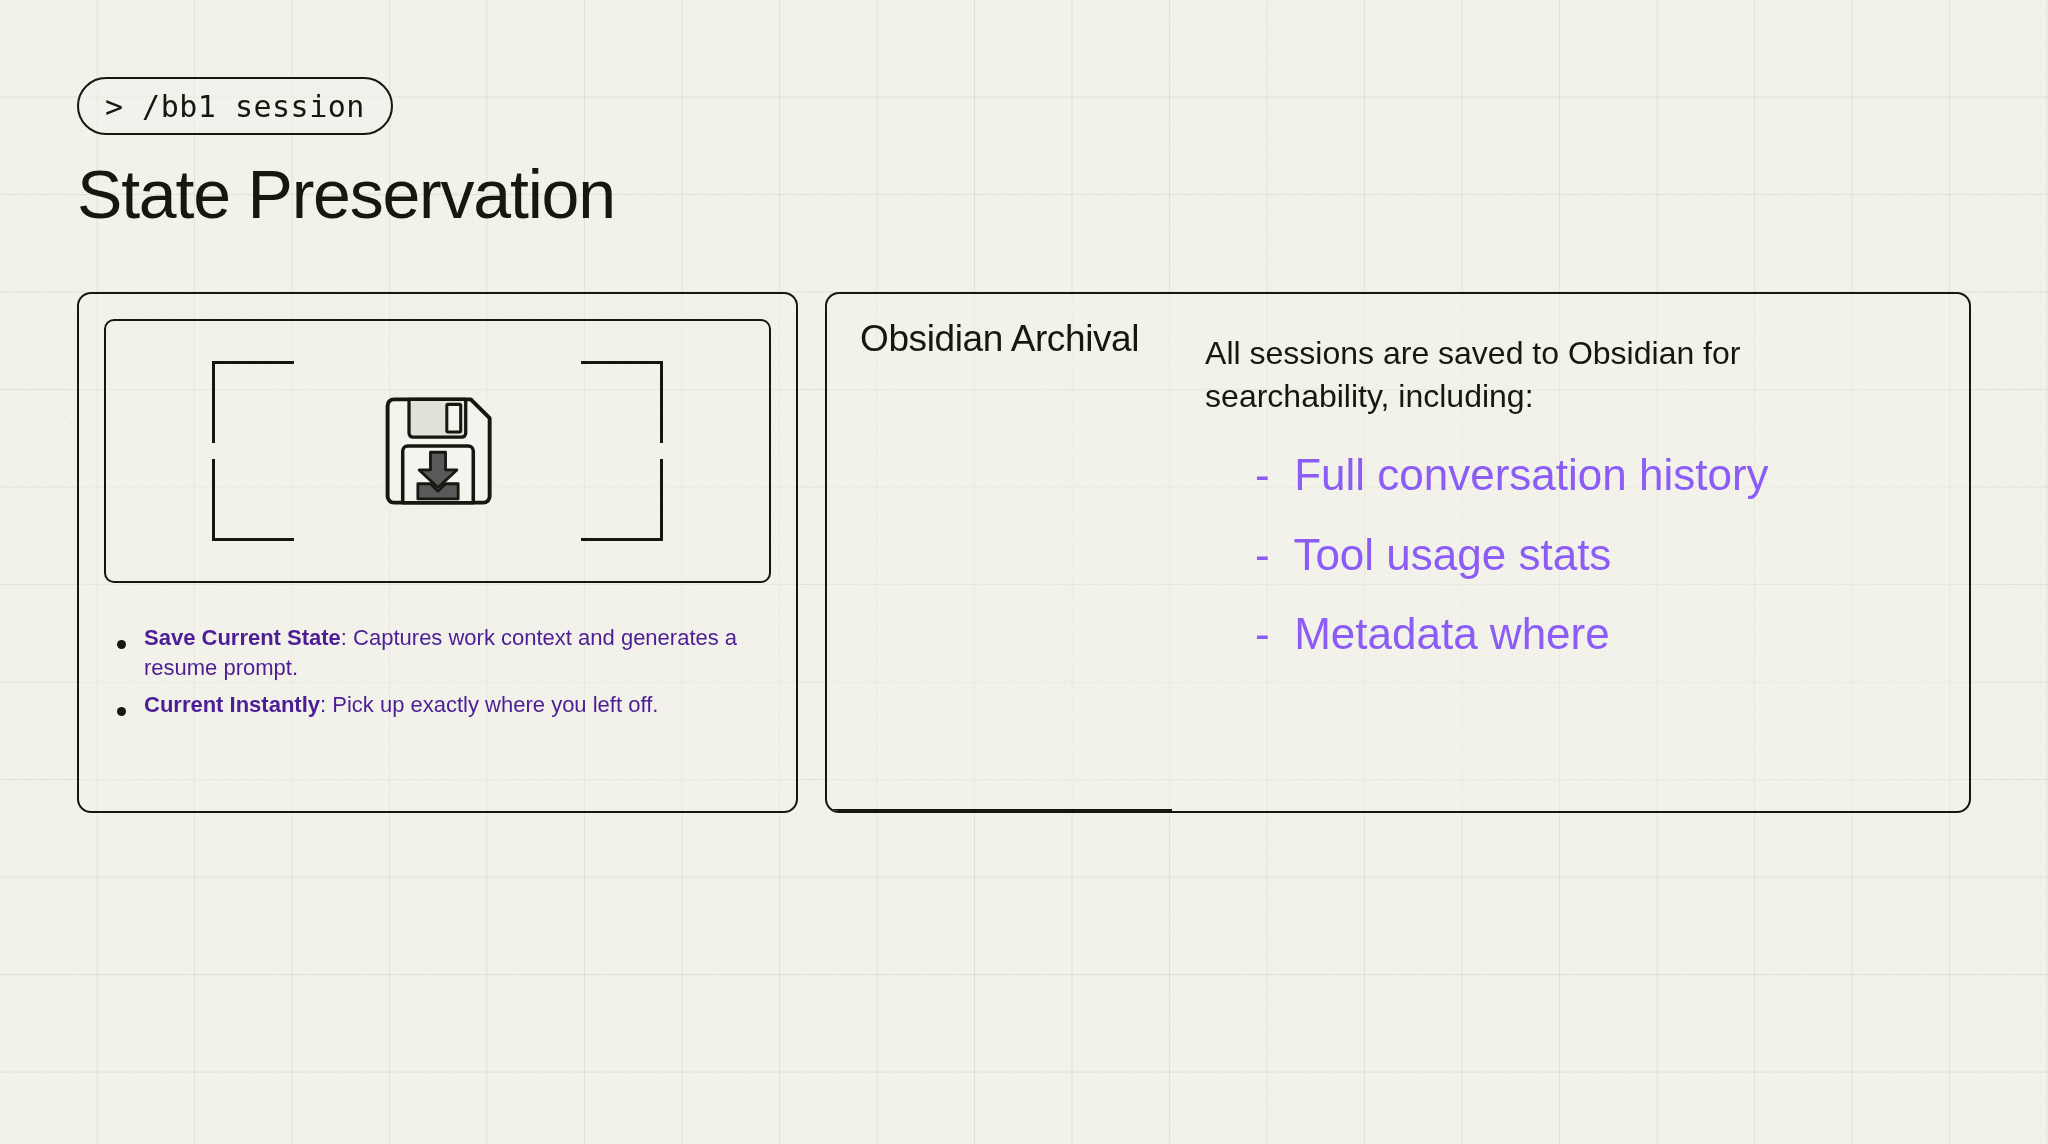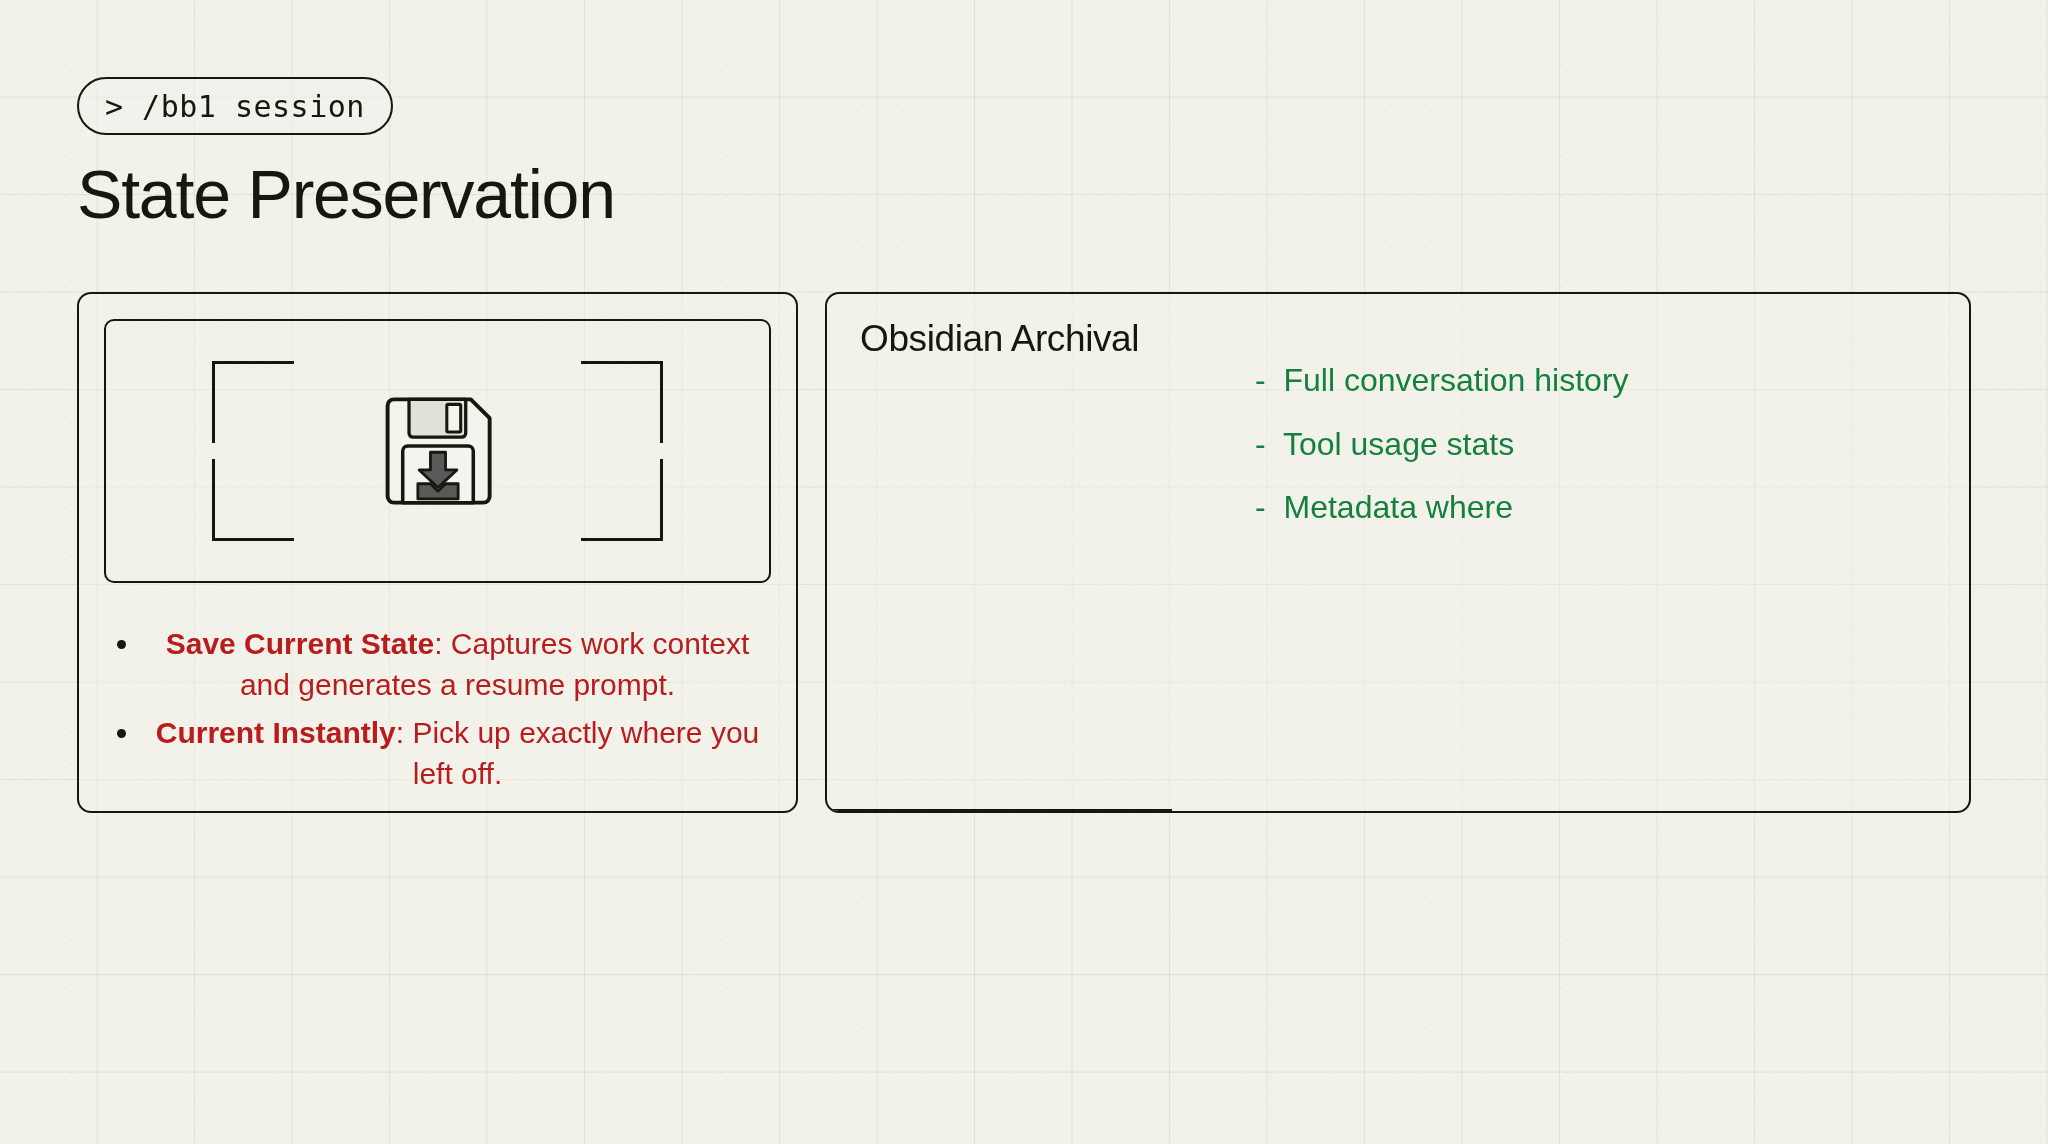--- a/index.html
+++ b/index.html
@@ -130,25 +130,24 @@
   .floppy-icon { width: 126px; height: 126px; display:block; }
 
   .bullet-list {
     margin-top: 40px;
     list-style: none;
     padding-left: 0;
   }
   .bullet-item {
     position: relative;
     padding-left: 40px;
-    font-size: 30px;
+    font-size: 22px;
     line-height: 1.38;
-    color: #b91c1c;
+    color: #4c1d95;
     margin-bottom: 6px;
-    text-align: center;
   }
   .bullet-item::before {
     content: "";
     position: absolute;
     left: 13px;
     top: 17px;
     width: 9px;
     height: 9px;
     border-radius: 50%;
     background: #16170f;
@@ -180,23 +179,23 @@
     line-height: 1.35;
     color: #16170f;
     max-width: 700px;
   }
   .dash-list {
     margin-top: 28px;
     list-style: none;
     padding-left: 50px;
   }
   .dash-item {
-    font-size: 32px;
+    font-size: 44px;
     line-height: 1.3;
-    color: #15803d;
+    color: #8b5cf6;
     margin-bottom: 22px;
     white-space: pre;
   }
 </style>
 </head>
 <body>
 
 <div id="bg-grid"></div>
 <div id="bg-texture"></div>
 
@@ -245,20 +244,21 @@
 
     </div>
 
     <div class="card card-right">
 
       <div class="card-right-header">
         <div class="card-right-title">Obsidian Archival</div>
       </div>
 
       <div class="card-right-body">
+        <p class="card-right-intro">All sessions are saved to Obsidian for searchability, including:</p>
 
         <ul class="dash-list">
           <li class="dash-item">-  Full conversation history</li>
           <li class="dash-item">-  Tool usage stats</li>
           <li class="dash-item">-  Metadata where</li>
         </ul>
       </div>
 
     </div>
 

